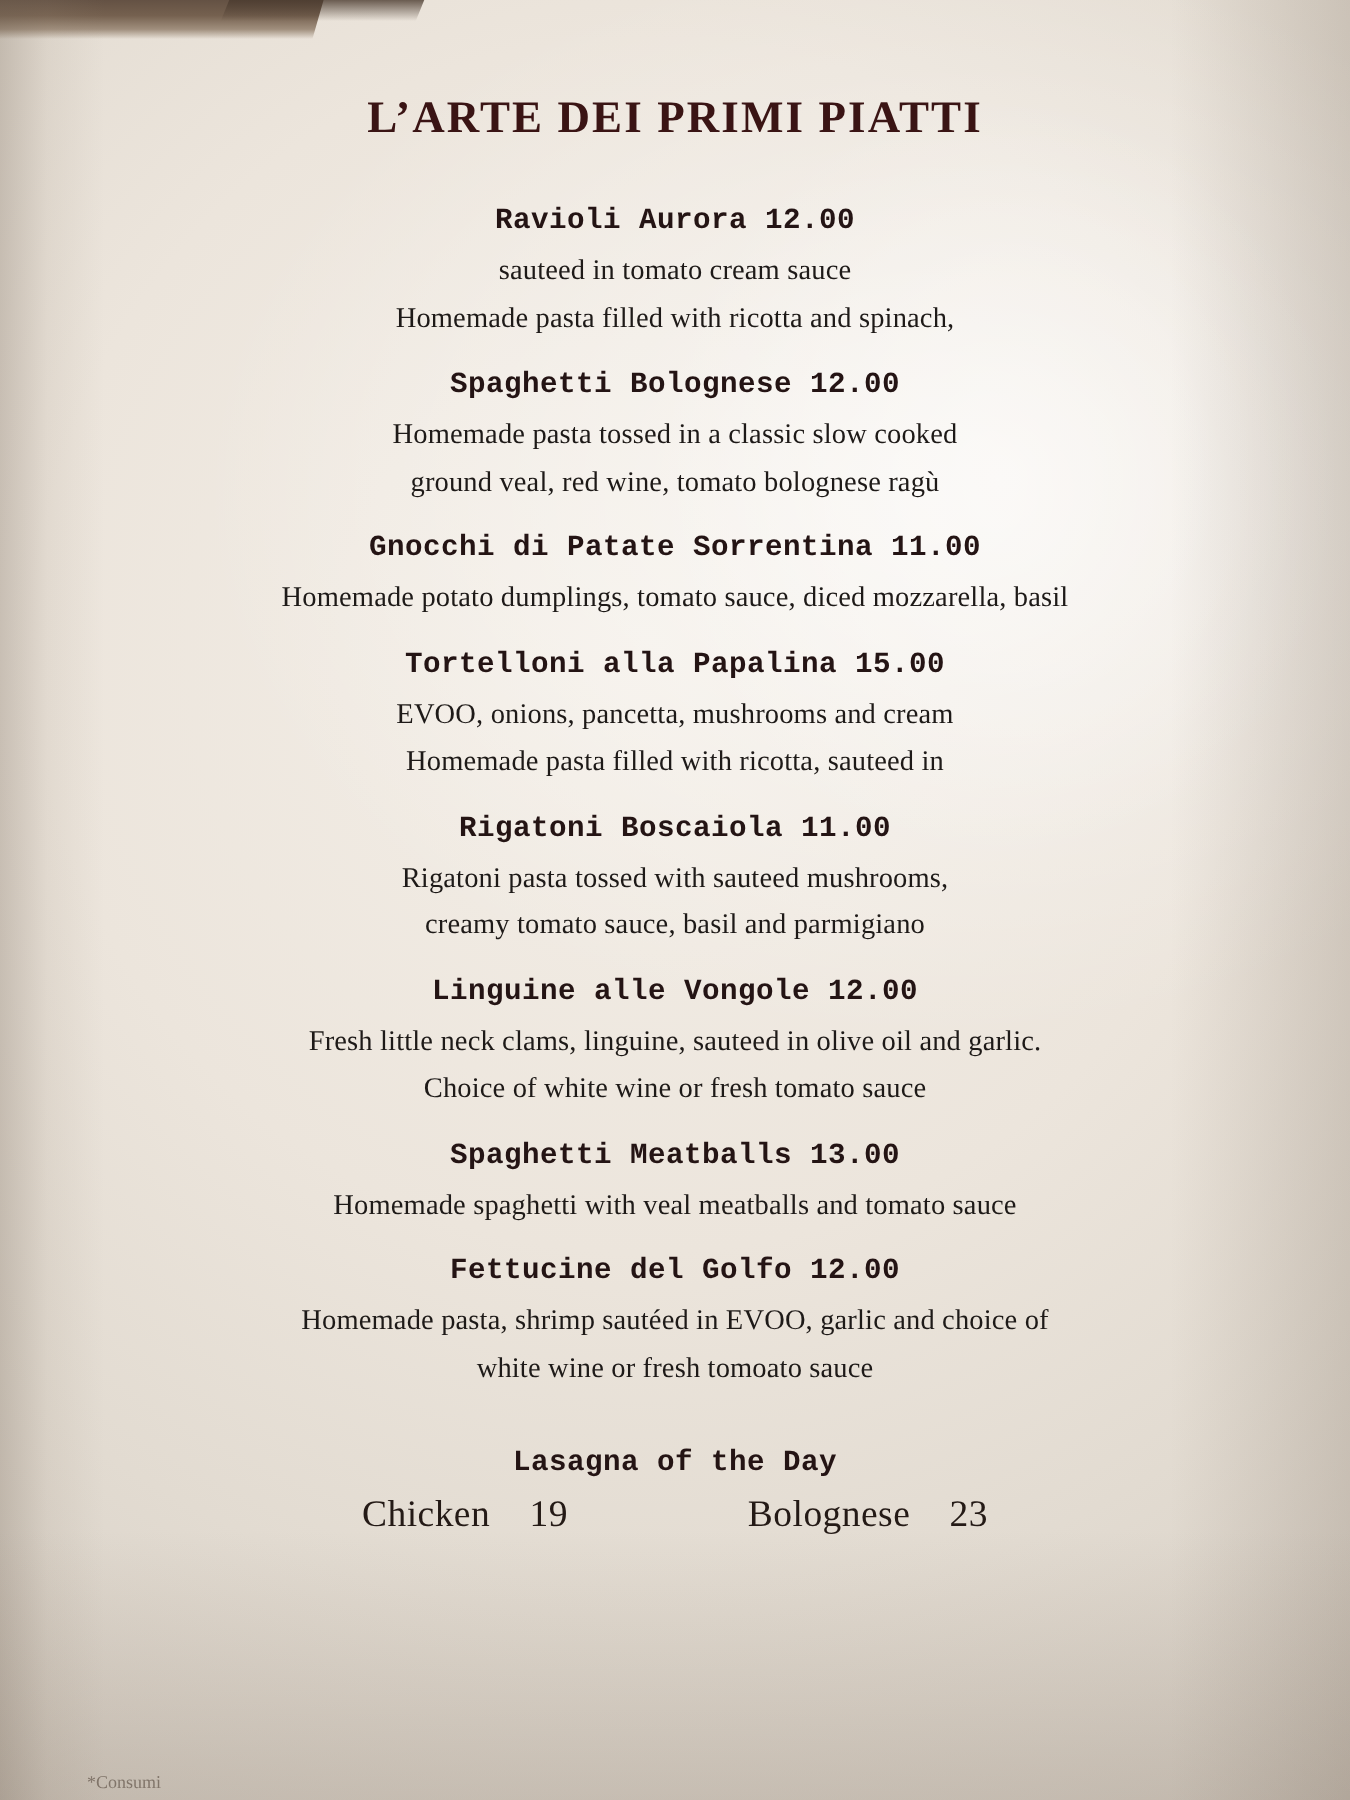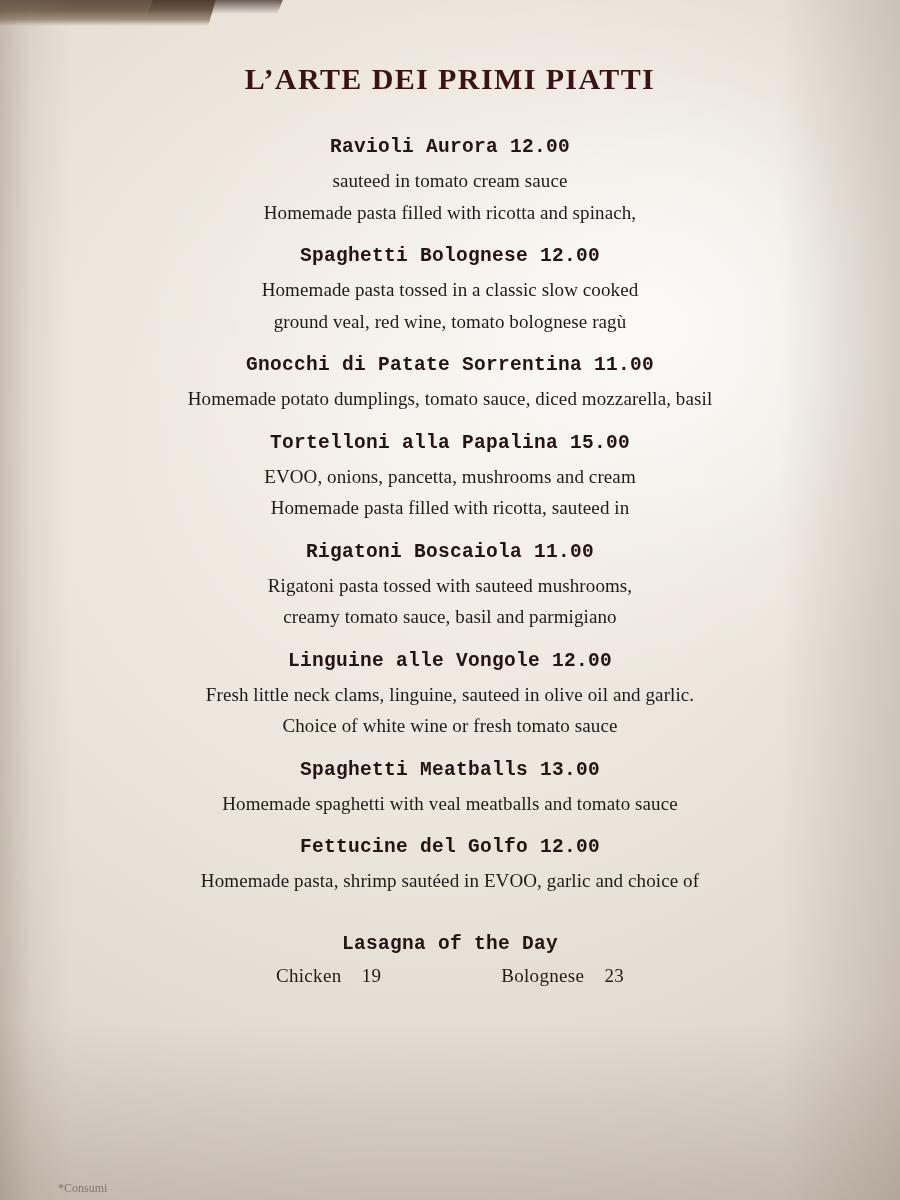--- a/index.html
+++ b/index.html
@@ -125,21 +125,21 @@
     margin-top: 36px;
   }
   .lasagna .item-name {
     margin-bottom: 10px;
   }
   .lasagna-row {
     display: flex;
     justify-content: center;
     align-items: baseline;
     gap: 120px;
-    font-size: 19px;
+    font-size: 25px;
   }
   .lasagna-opt {
     white-space: nowrap;
     letter-spacing: 0.3px;
   }
   .footnote {
     position: absolute;
     left: 58px;
     bottom: 4px;
     font-size: 12px;
@@ -201,20 +201,21 @@
       </div>
 
       <div class="item">
         <div class="item-name">Spaghetti  Meatballs  13.00</div>
         <div class="item-desc-line">Homemade spaghetti with veal meatballs and tomato sauce</div>
       </div>
 
       <div class="item">
         <div class="item-name">Fettucine  del Golfo  12.00</div>
         <div class="item-desc-line">Homemade pasta, shrimp sautéed in EVOO, garlic and choice of</div>
+        <div class="item-desc-line">white wine or fresh tomoato sauce</div>
       </div>
 
     </div>
 
     <div class="lasagna">
       <div class="item-name">Lasagna of the Day</div>
       <div class="lasagna-row">
         <div class="lasagna-opt">
           <span>Chicken</span>
           &nbsp;&nbsp;

